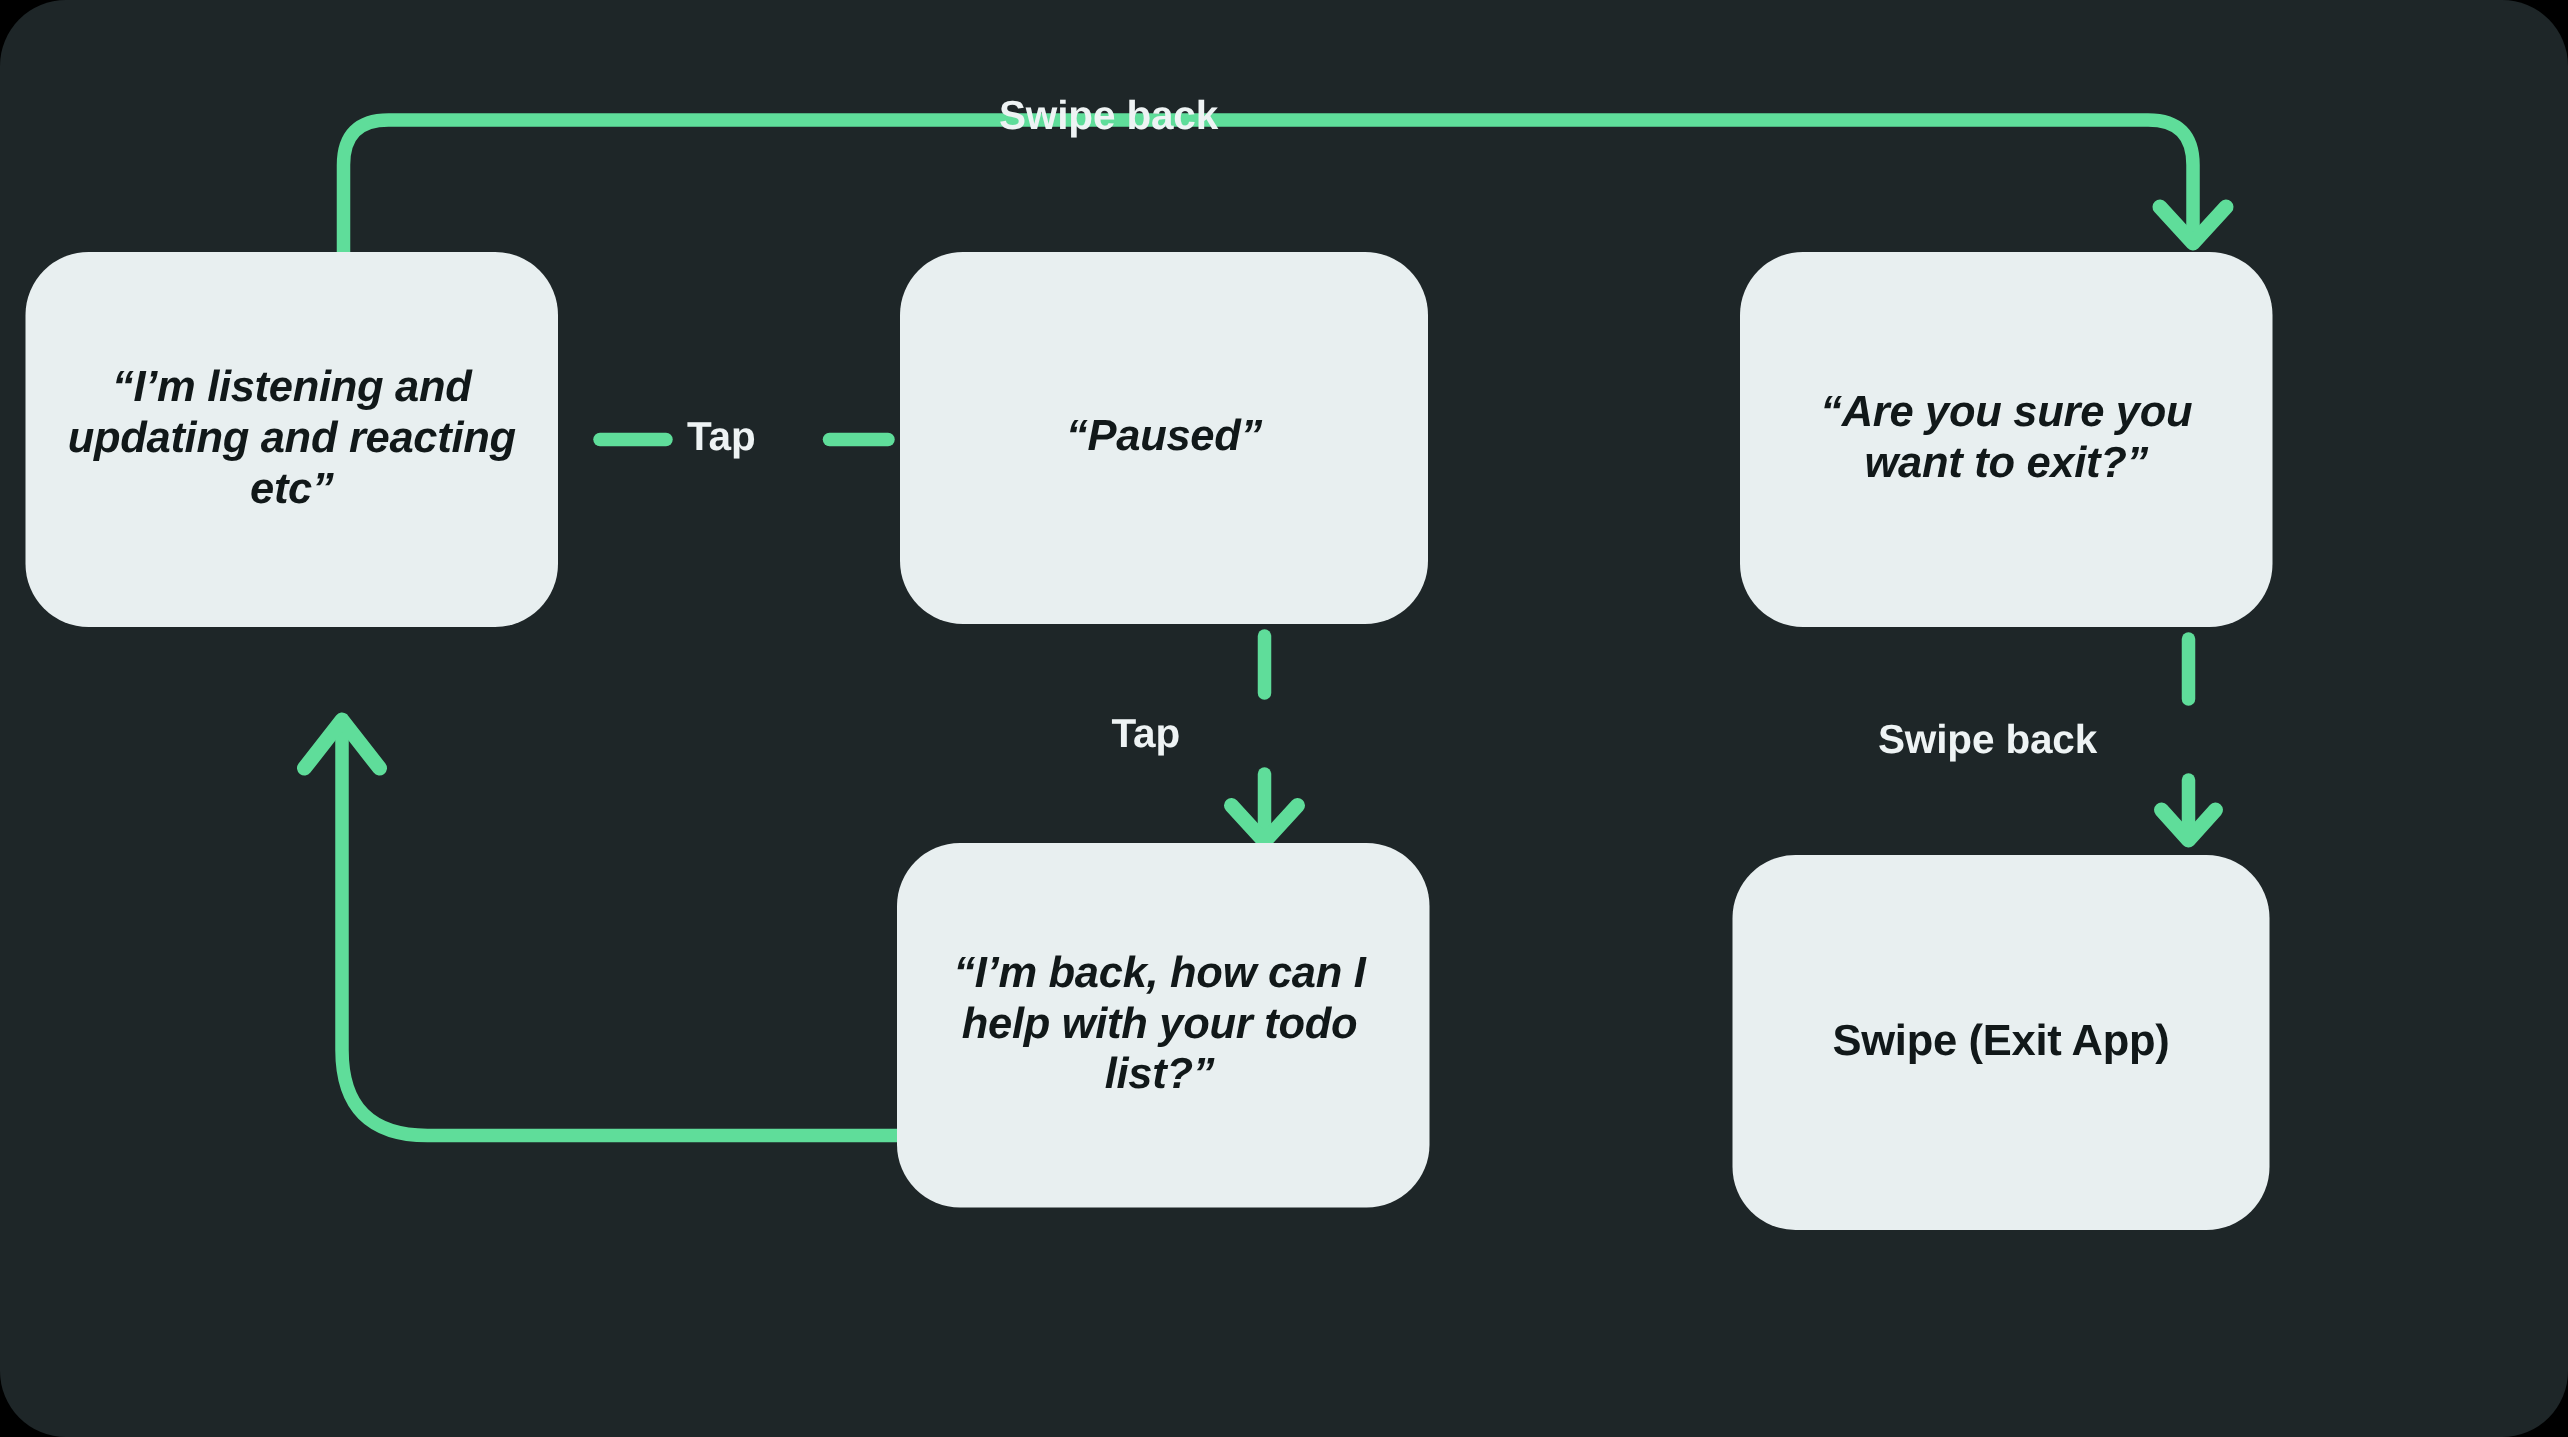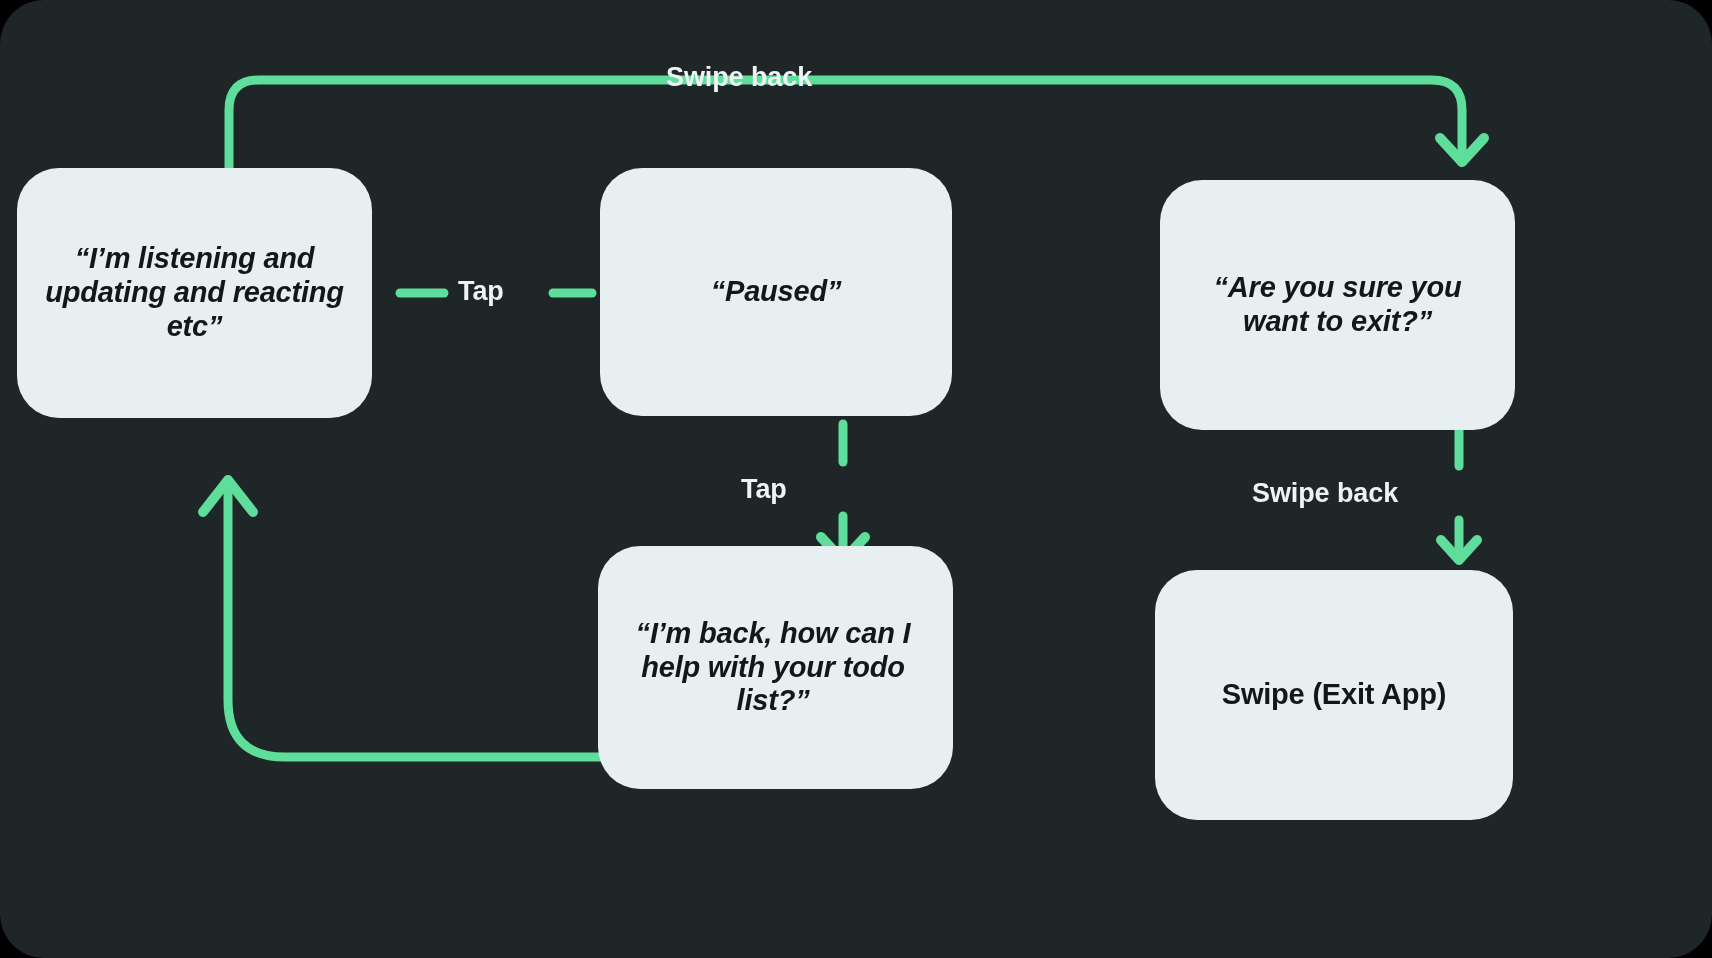--- a/index.html
+++ b/index.html
@@ -55,22 +55,22 @@
     font-size: 27px;
     font-weight: bold;
     letter-spacing: -0.1px;
     white-space: nowrap;
     text-align: left;
   }
 
   
   #node-listening { left: 17px;   top: 168px; width: 355px; height: 250px; }
   #node-paused    { left: 600px;  top: 168px; width: 352px; height: 248px; }
-  #node-confirm   { left: 1160px; top: 168px; width: 355px; height: 250px; margin-top: 12px; }
-  #node-back      { left: 598px;  top: 546px; width: 355px; height: 243px; padding-left: 21px; }
+  #node-confirm   { left: 1160px; top: 168px; width: 355px; height: 250px; }
+  #node-back      { left: 598px;  top: 562px; width: 355px; height: 243px; padding-left: 21px; }
   #node-earcon    { left: 1155px; top: 570px; width: 358px; height: 250px; }
 
   
   #label-swipe-top   { left: 666px;  top: 62px;  }
   #label-tap-right   { left: 458px;  top: 276px; }
   #label-tap-down    { left: 741px;  top: 474px; }
   #label-swipe-right { left: 1252px; top: 478px; }
 </style>
 </head>
 <body>

